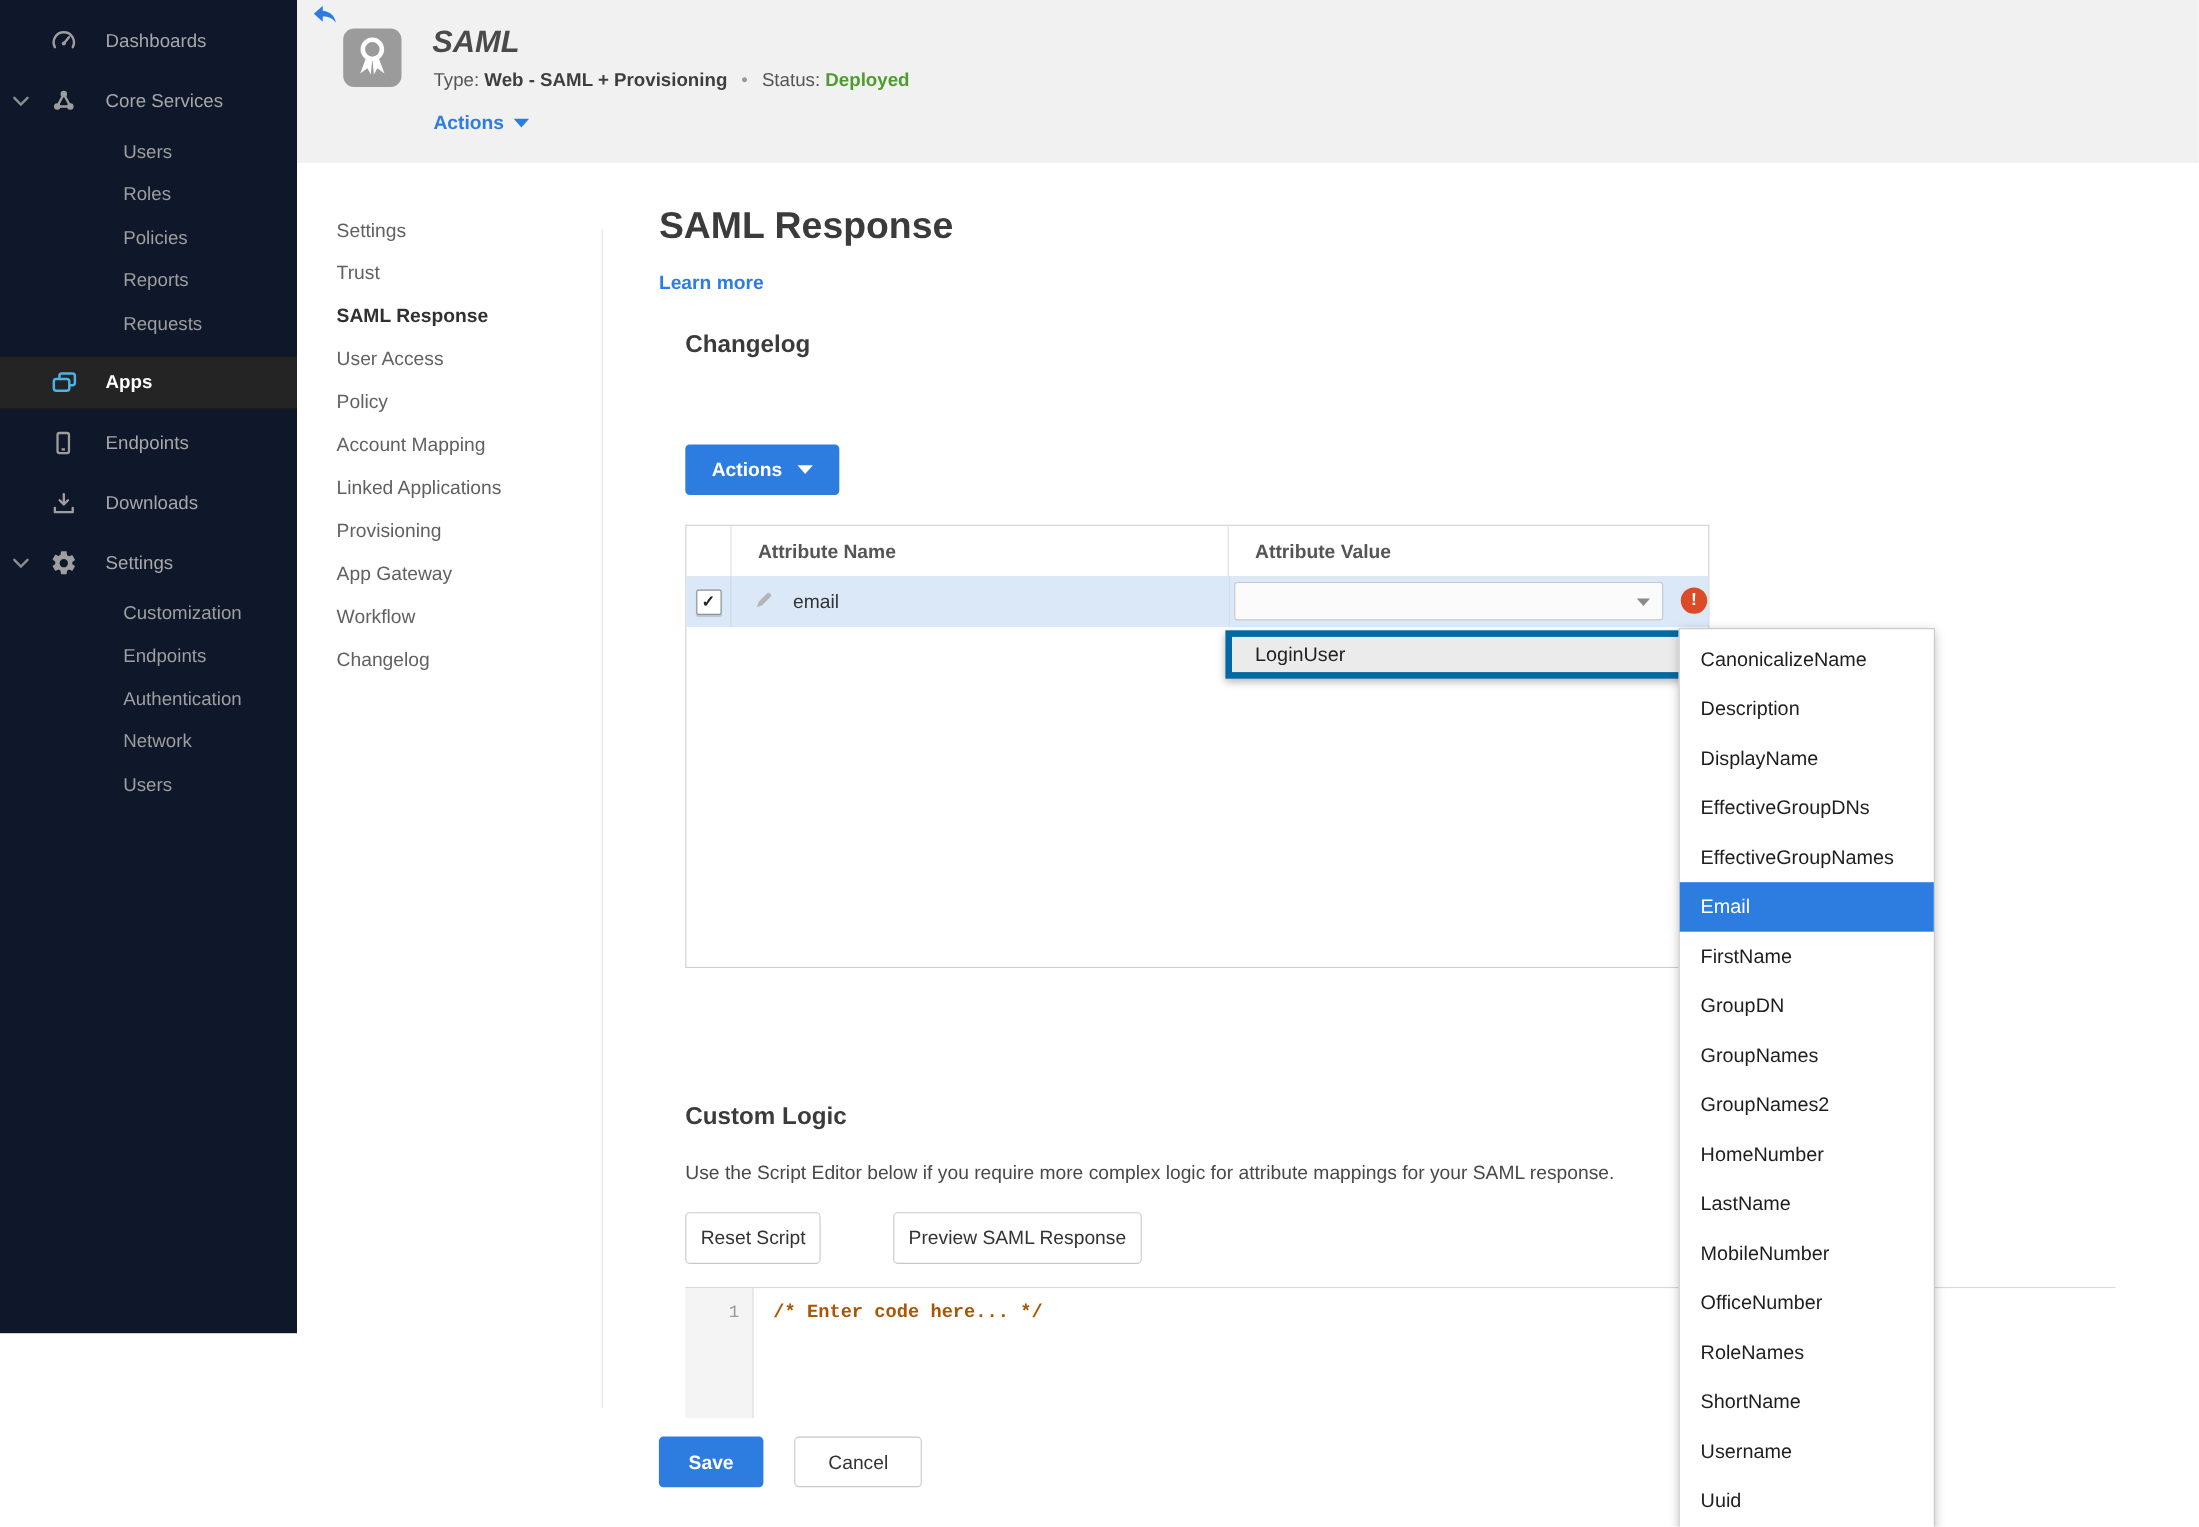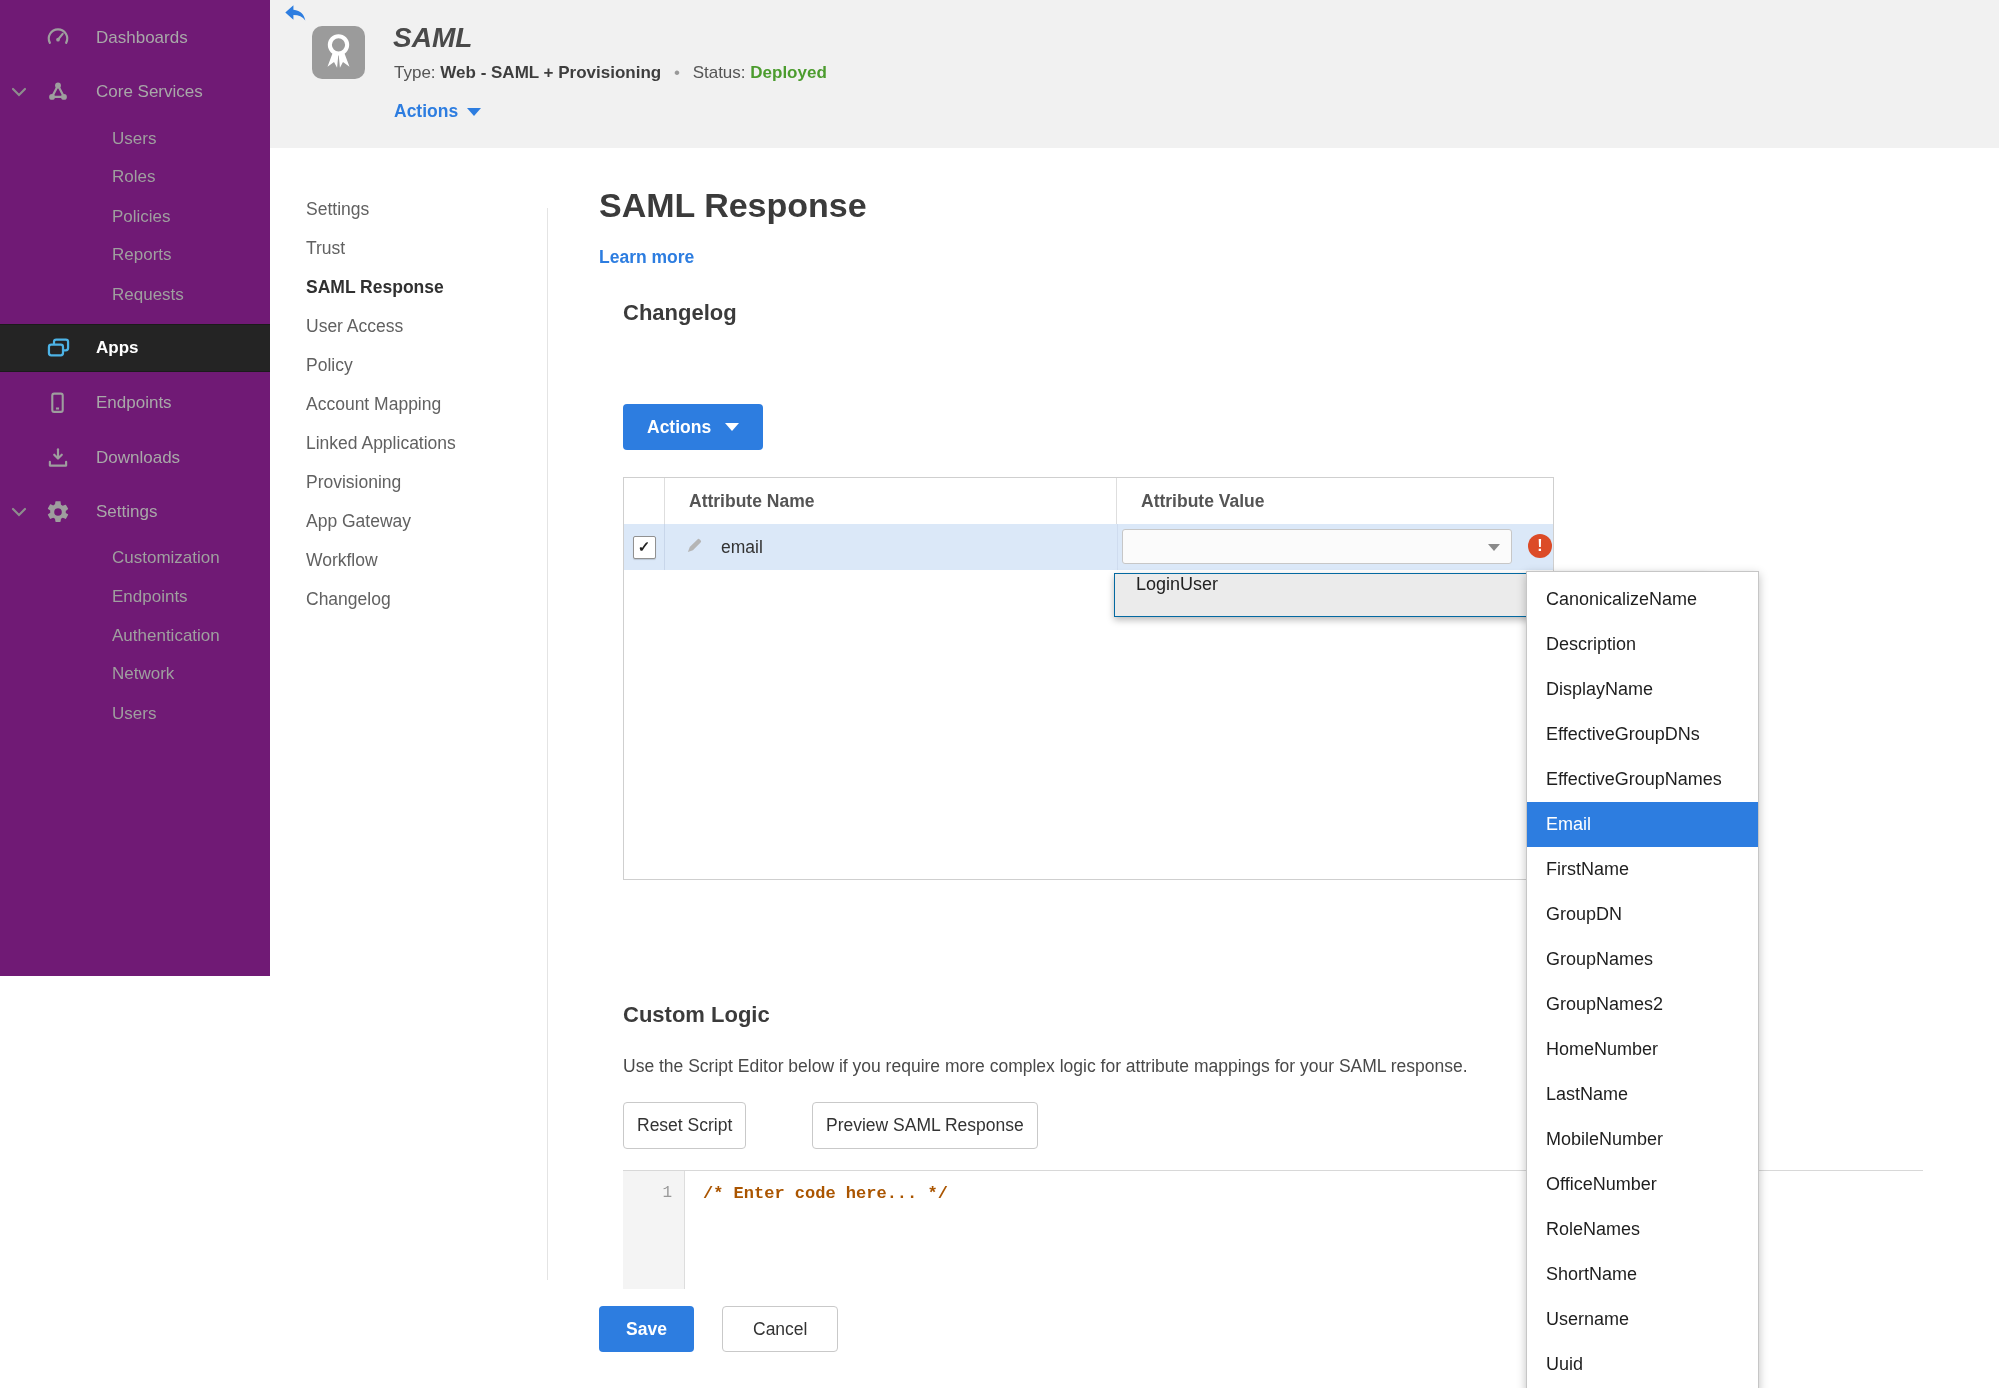--- a/index.html
+++ b/index.html
@@ -1,20 +1,20 @@
 <!DOCTYPE html>
 <html><head>
 <meta charset="utf-8">
 <style>
   html,body{margin:0;padding:0;background:#fff;}
   .stage{position:relative;width:1999px;height:1388px;overflow:hidden;background:#fff;
          font-family:"Liberation Sans",sans-serif;-webkit-font-smoothing:antialiased;}
 
   
-  .sidebar{position:absolute;left:0;top:0;width:270px;height:976px;background:#701a75;}
+  .sidebar{position:absolute;left:0;top:0;width:270px;height:1212px;background:#0f172a;}
   .side-item{position:absolute;left:0;width:270px;height:40px;display:flex;align-items:center;
              color:#a8a8a8;font-size:17px;cursor:pointer;box-sizing:border-box;padding-left:96px;}
   .side-item .icon{position:absolute;left:45px;top:50%;transform:translateY(-50%);display:flex;}
   .side-item .chev{position:absolute;left:11px;top:50%;transform:translateY(-50%);display:flex;}
   .side-item.sub{padding-left:112px;color:#9f9f9f;}
   .side-item.active{height:48px;background:#242424;border-top:1px solid #1b1b1b;
                     border-bottom:1px solid #1b1b1b;color:#fff;font-weight:bold;text-align:right;}
 
   
   .header{position:absolute;left:270px;top:0;width:1729px;height:148px;background:#f1f1f1;}
@@ -70,22 +70,22 @@
   .combobox{position:absolute;left:4px;top:5px;width:390px;height:35px;background:#fbfbfb;
             border:1px solid #c7c7c7;border-radius:3px;box-sizing:border-box;cursor:pointer;}
   .combobox .cb-caret{position:absolute;right:11px;top:14px;width:0;height:0;
             border-left:6px solid transparent;border-right:6px solid transparent;border-top:7px solid #8a8a8a;}
   .err-badge{position:absolute;left:1528px;top:534px;width:24px;height:24px;border-radius:50%;
              color:#fff;font-size:16px;font-weight:bold;display:flex;align-items:center;justify-content:center;
              z-index:4;cursor:pointer;}
 
   
   .val-menu{position:absolute;left:1114px;top:573px;width:594px;height:44px;background:#ebebeb;
-            border:1px solid #0369a1;box-shadow:0 3px 7px rgba(0,0,0,.28);z-index:6;
-            display:flex;box-sizing:border-box;cursor:pointer;}
+            border:6px solid #0369a1;box-shadow:0 3px 7px rgba(0,0,0,.28);z-index:6;
+            display:flex;align-items:center;box-sizing:border-box;cursor:pointer;}
   .val-menu .lbl{margin-left:21px;font-size:18px;color:#222;}
   .arrow-right{position:absolute;right:13px;top:15px;width:0;height:0;
                border-top:7px solid transparent;border-bottom:7px solid transparent;border-left:8px solid #9a9a9a;}
   .submenu{position:absolute;left:1526px;top:571px;width:233px;height:822px;background:#fff;
            border:1px solid #c6c6c6;box-shadow:0 3px 9px rgba(0,0,0,.25);z-index:7;
            box-sizing:border-box;padding-top:5px;}
   .submenu .smi{height:45px;display:flex;align-items:center;padding-left:19px;font-size:18px;color:#1e1e1e;cursor:pointer;}
   .submenu .smi.sel{color:#fff;}
 
   

